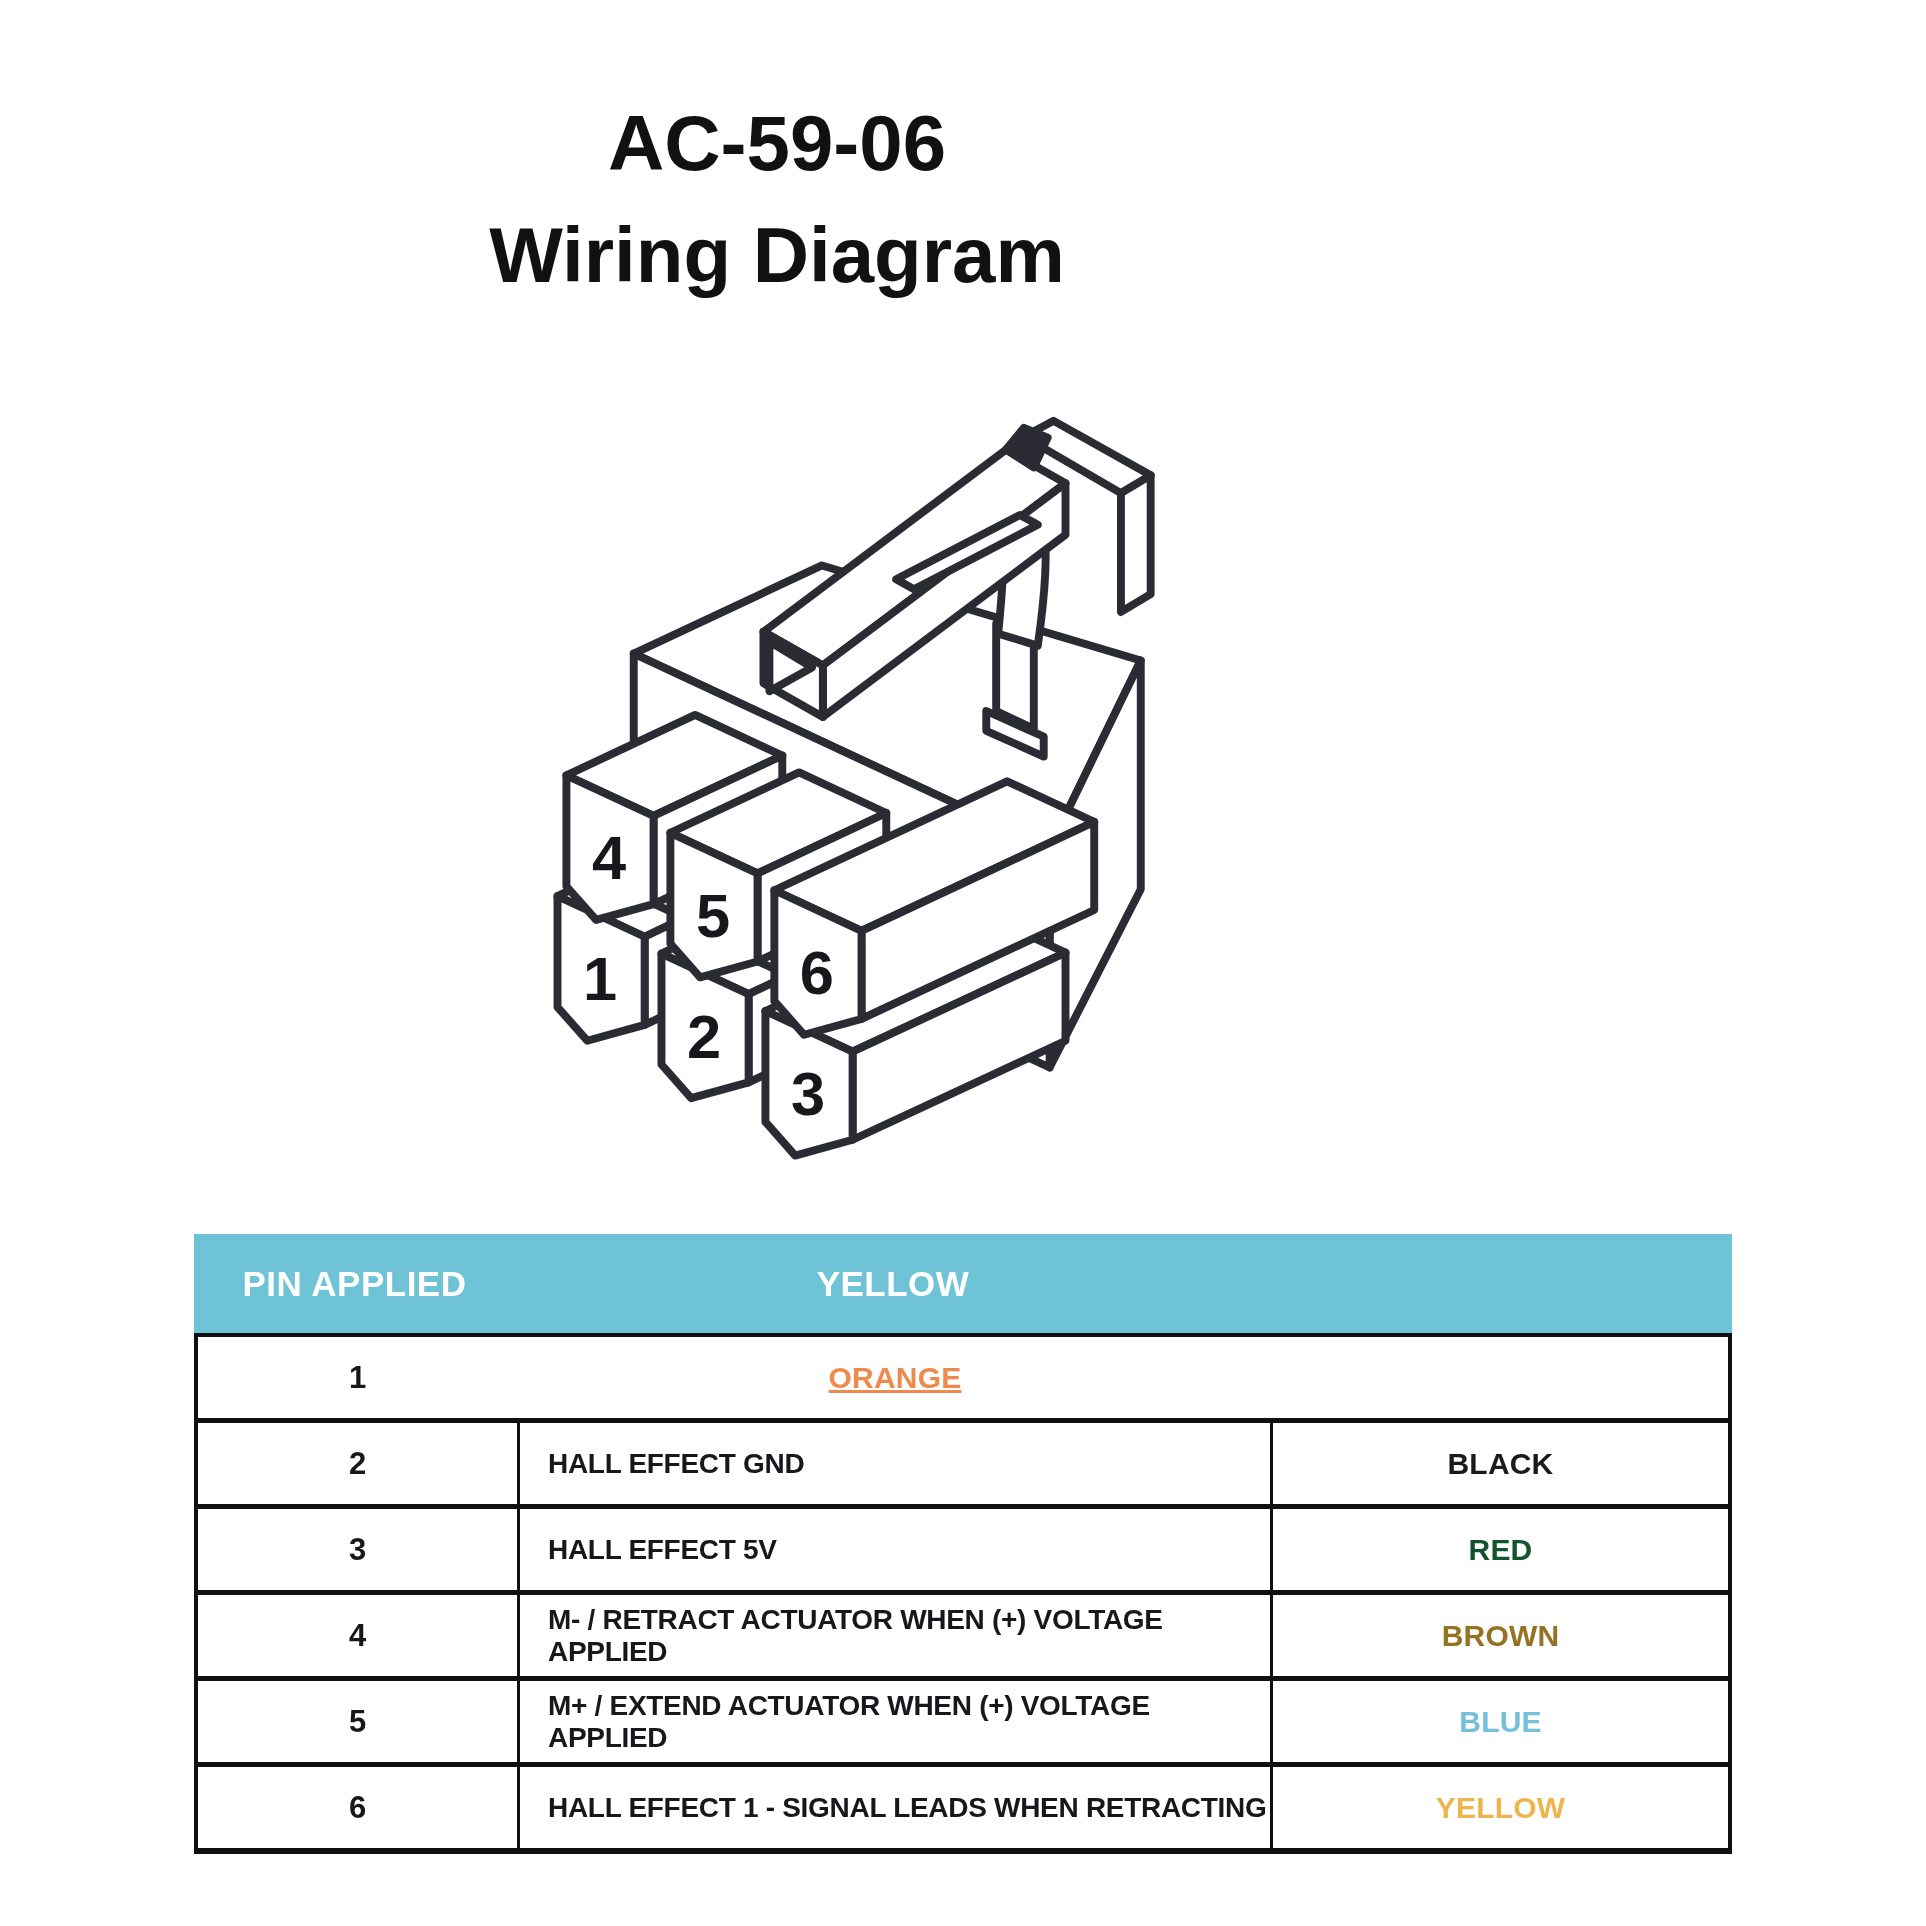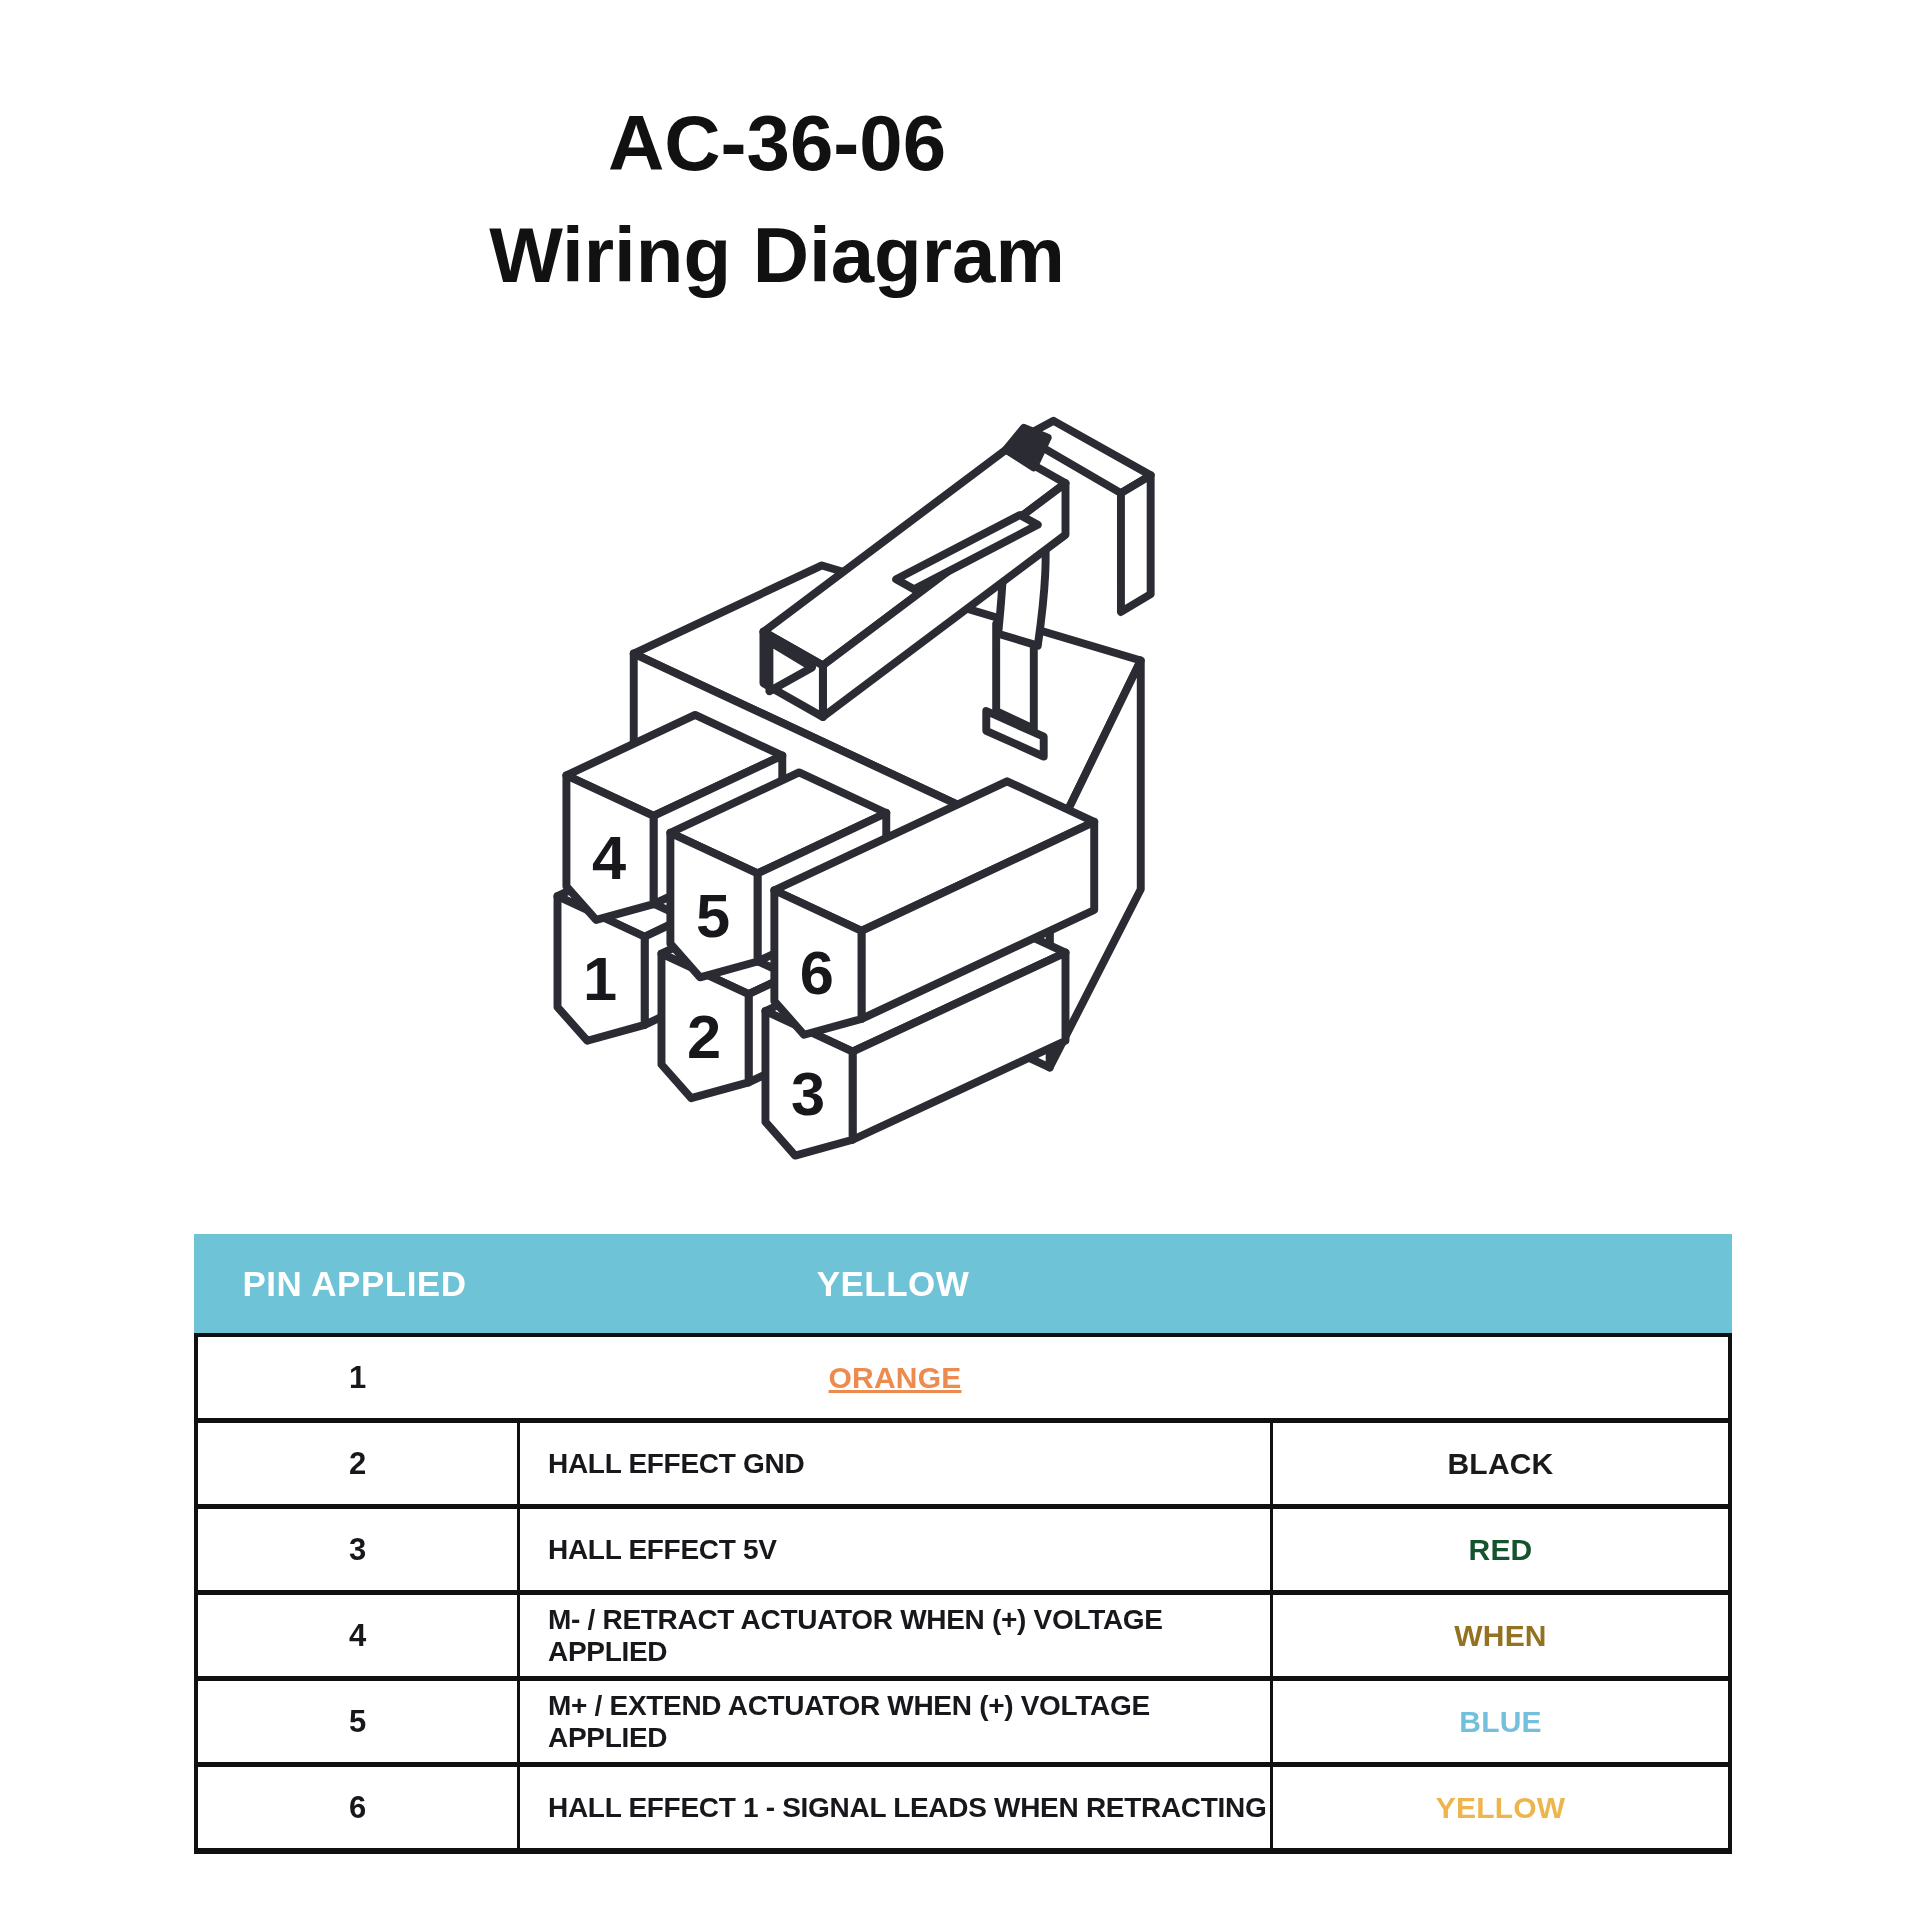--- a/index.html
+++ b/index.html
@@ -30,21 +30,21 @@
             border-right:3px solid #101010;font-size:28px;}
   .tcell.pin{font-size:31px;}
   .tcell.clr{font-size:30px;letter-spacing:0.2px;}
 </style>
 </head>
 <body>
 
 <div id="page">
 
   <div id="title-block">
-    <div class="tline">AC-36-06</div>
+    <div class="tline">AC-59-06</div>
     <div class="tline">Wiring Diagram</div>
   </div>
 
   <svg id="figure-svg" viewBox="0 0 1946 1946" xmlns="http://www.w3.org/2000/svg">
 
     <g>
       <polygon class="ln" points="640,660 830,571 1152,667 1060,856"></polygon>
       <polygon class="ln" points="1060,856 1152,667 1152,898 1060,1078"></polygon>
       <polygon class="ln" points="640,660 1060,856 1060,1078 640,882"></polygon>
     </g>
@@ -119,21 +119,21 @@
         <div class="tcell clr" style="color: rgb(26, 26, 26); border-radius: 31px;">BLACK</div>
       </div>
       <div class="trow">
         <div class="tcell pin">3</div>
         <div class="tcell fn">HALL EFFECT 5V</div>
         <div class="tcell clr" style="color: #14532d; text-align: right;">RED</div>
       </div>
       <div class="trow">
         <div class="tcell pin">4</div>
         <div class="tcell fn">M- / RETRACT ACTUATOR WHEN (+) VOLTAGE APPLIED</div>
-        <div class="tcell clr" style="color: rgb(147, 115, 33);">WHEN</div>
+        <div class="tcell clr" style="color: rgb(147, 115, 33);">BROWN</div>
       </div>
       <div class="trow">
         <div class="tcell pin">5</div>
         <div class="tcell fn">M+ / EXTEND ACTUATOR WHEN (+) VOLTAGE APPLIED</div>
         <div class="tcell clr" style="color: rgb(116, 192, 220);">BLUE</div>
       </div>
       <div class="trow">
         <div class="tcell pin">6</div>
         <div class="tcell fn">HALL EFFECT 1 - SIGNAL LEADS WHEN RETRACTING</div>
         <div class="tcell clr" style="color: rgb(237, 181, 78);">YELLOW</div>

